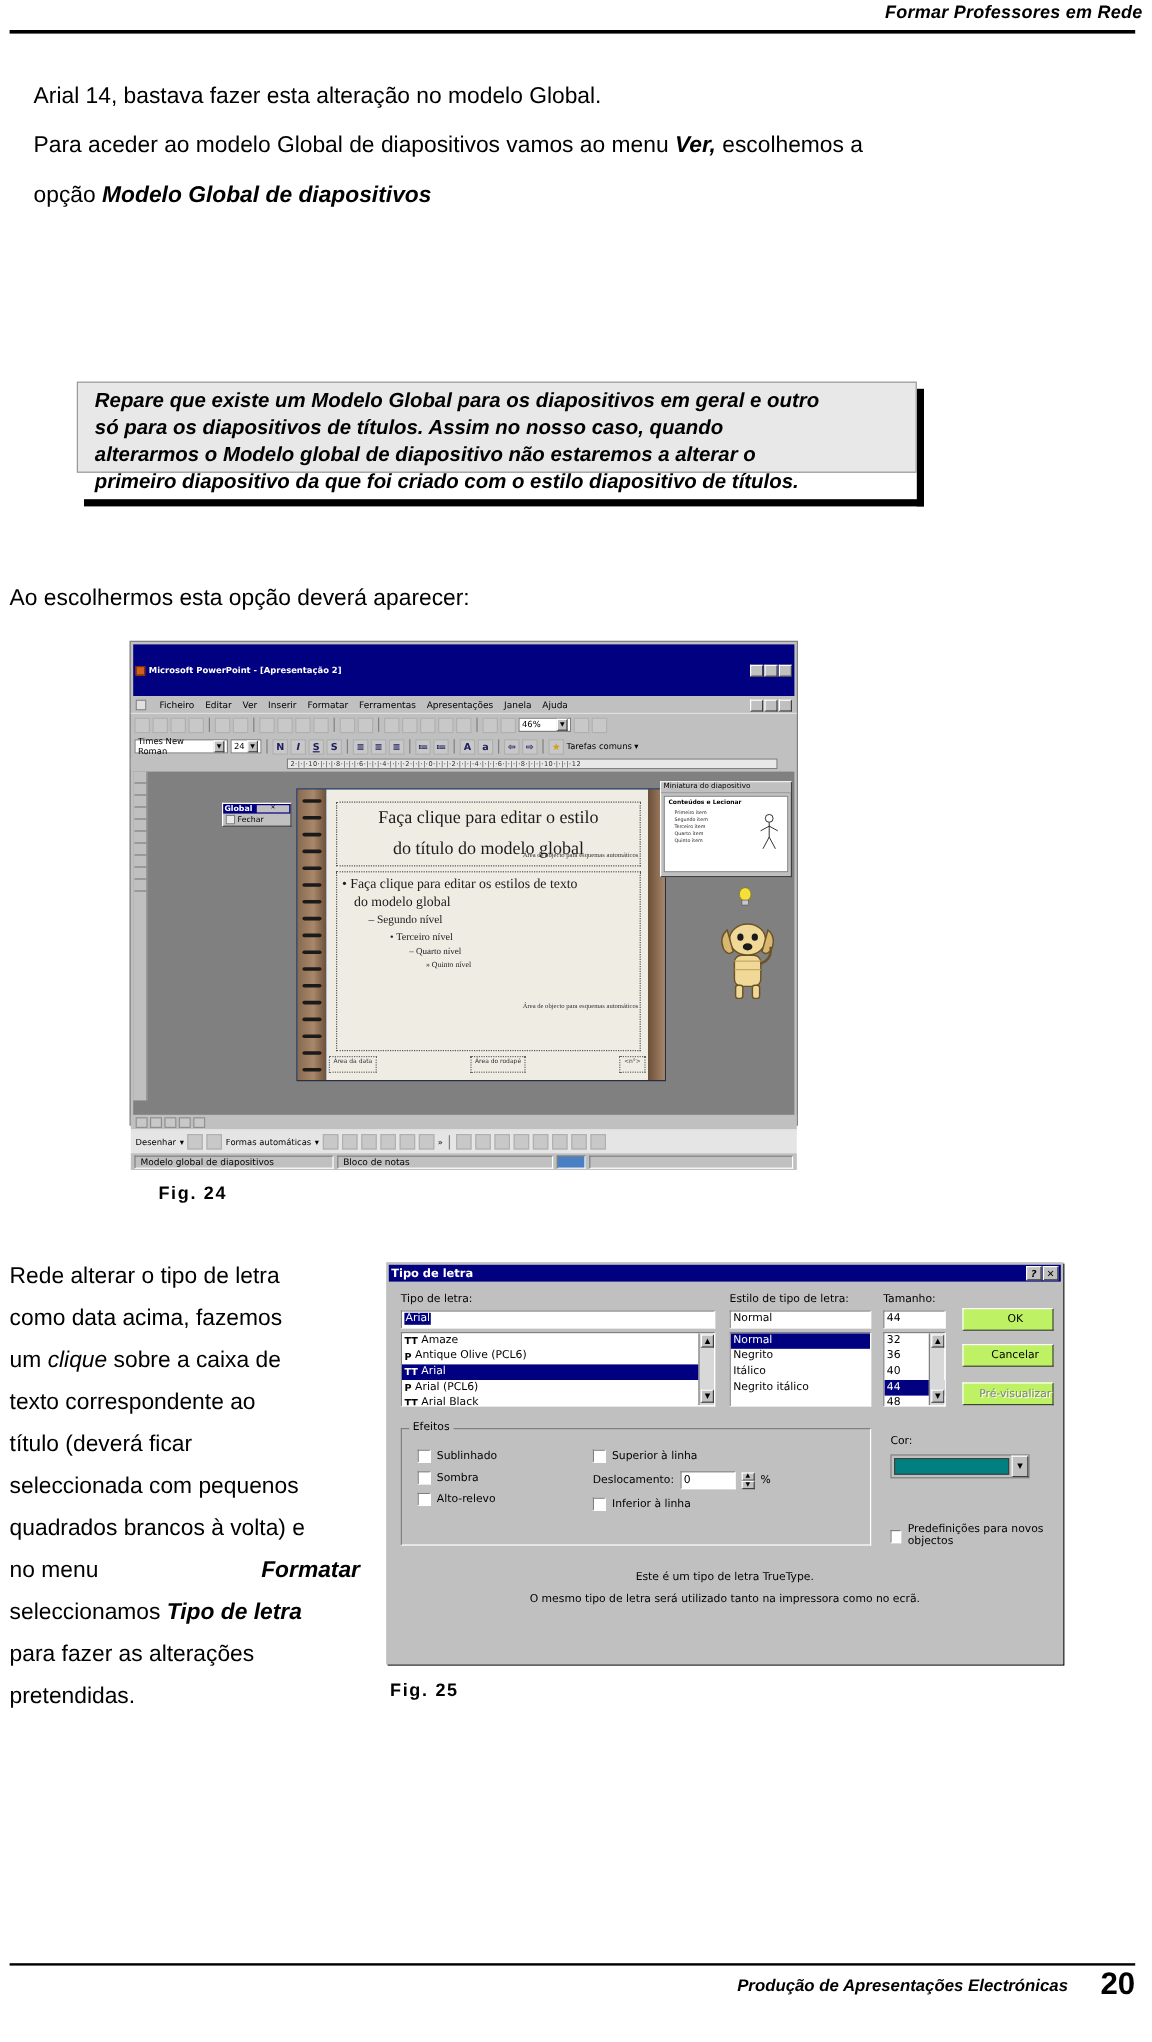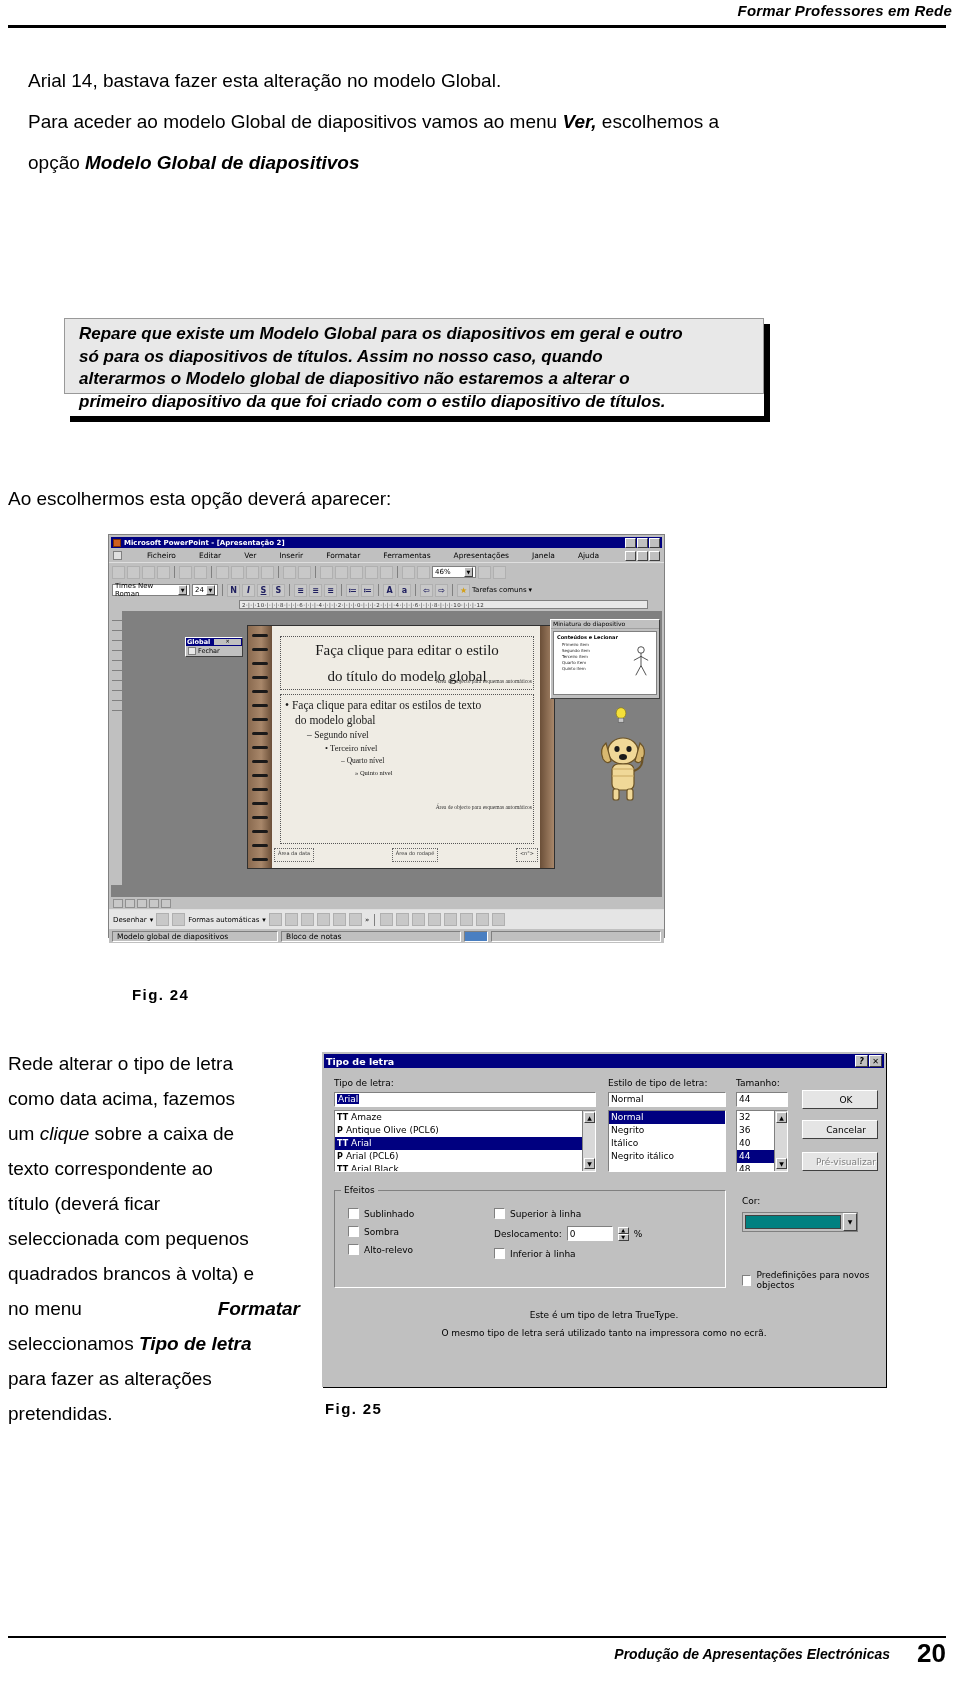--- a/index.html
+++ b/index.html
@@ -34,28 +34,28 @@
              font-style:italic;font-weight:bold;text-align:justify;}
   .callout .jrow{display:flex;justify-content:space-between;white-space:pre;}
 
   #p-aparecer{left:8px;top:478px;width:560px;}
 
   
   .ppt{position:absolute;left:108px;top:534px;width:557px;height:404px;
        background:#c0c0c0;border:1px solid #808080;box-sizing:border-box;
        font-family:"DejaVu Sans", sans-serif;}
   .ppt .titlebar{height:11px;margin:2px 2px 0 2px;background:#000080;color:#fff;
-       display:flex;align-items:center;font-size:7px;font-weight:bold;padding:0 2px;}
+       display:flex;align-items:center;font-size:7px;font-weight:bold;padding:16px 2px;}
   .ppt .titlebar .tb-ico{width:8px;height:8px;background:#d06020;margin-right:3px;
        border:1px solid #803000;box-sizing:border-box;}
   .ppt .titlebar .tb-txt{flex:1;white-space:nowrap;overflow:hidden;}
   .ppt .winbtns{display:flex;gap:1px;}
   .ppt .winbtns i{width:9px;height:8px;background:#c0c0c0;border:1px solid #fff;
        border-right-color:#404040;border-bottom-color:#404040;display:block;}
-  .ppt .menubar{height:13px;display:flex;align-items:center;gap:23px;
+  .ppt .menubar{height:13px;display:flex;align-items:center;gap:9px;
        padding:1px 4px 0 4px;font-size:7.5px;color:#000;white-space:nowrap;}
   .ppt .menubar .docico{width:9px;height:9px;background:#e0e0e0;border:1px solid #808080;
        box-sizing:border-box;margin-right:2px;}
   .ppt .menu-right{margin-left:auto;display:flex;gap:1px;}
   .ppt .menu-right i{width:9px;height:8px;background:#c0c0c0;border:1px solid #fff;
        border-right-color:#404040;border-bottom-color:#404040;display:block;}
   .ppt .toolbar{height:16px;display:flex;align-items:center;gap:2px;padding:1px 3px;
        border-top:1px solid #dfdfdf;}
   .tbtn{width:13px;height:13px;background:#c8c8c8;border:1px solid #b0b0b0;
        box-sizing:border-box;display:inline-block;}
@@ -177,21 +177,21 @@
       box-sizing:border-box;overflow:hidden;}
   .lst .row{font-size:9px;padding:1px 2px;display:flex;align-items:center;gap:3px;
       white-space:nowrap;line-height:11px;}
   .lst .row.sel{background:#000080;color:#fff;}
   .tticon{font-size:8px;font-weight:bold;}
   .sbar{position:absolute;right:0;top:0;width:13px;height:100%;background:#d8d8d8;
       border-left:1px solid #808080;box-sizing:border-box;}
   .sbar .ar{width:11px;height:11px;background:#c0c0c0;border:1px solid #fff;
       border-right-color:#404040;border-bottom-color:#404040;box-sizing:border-box;
       font-size:6px;text-align:center;line-height:9px;margin:1px;}
-  .btn{background:#e5e5e5;border:1px solid #fff;border-right-color:#404040;
+  .btn{background:#bef264;border:1px solid #fff;border-right-color:#404040;
       border-bottom-color:#404040;box-sizing:border-box;font-size:9px;
       display:flex;align-items:center;justify-content:center;height:19px;padding-left:12px;}
   .btn.dis{color:#808080;text-shadow:1px 1px 0 #fff;}
   .grp{position:absolute;border:1px solid #fff;border-top-color:#808080;border-left-color:#808080;
       box-sizing:border-box;}
   .grp .cap{position:absolute;top:-6px;left:6px;background:#c0c0c0;padding:0 3px;font-size:9px;}
   .cb{width:11px;height:11px;background:#fff;border:1px solid #808080;
       border-right-color:#fff;border-bottom-color:#fff;box-sizing:border-box;display:inline-block;}
   .chkrow{display:flex;align-items:center;gap:5px;font-size:9px;margin-bottom:7px;}
   .spin{width:11px;height:7px;background:#c0c0c0;border:1px solid #fff;

